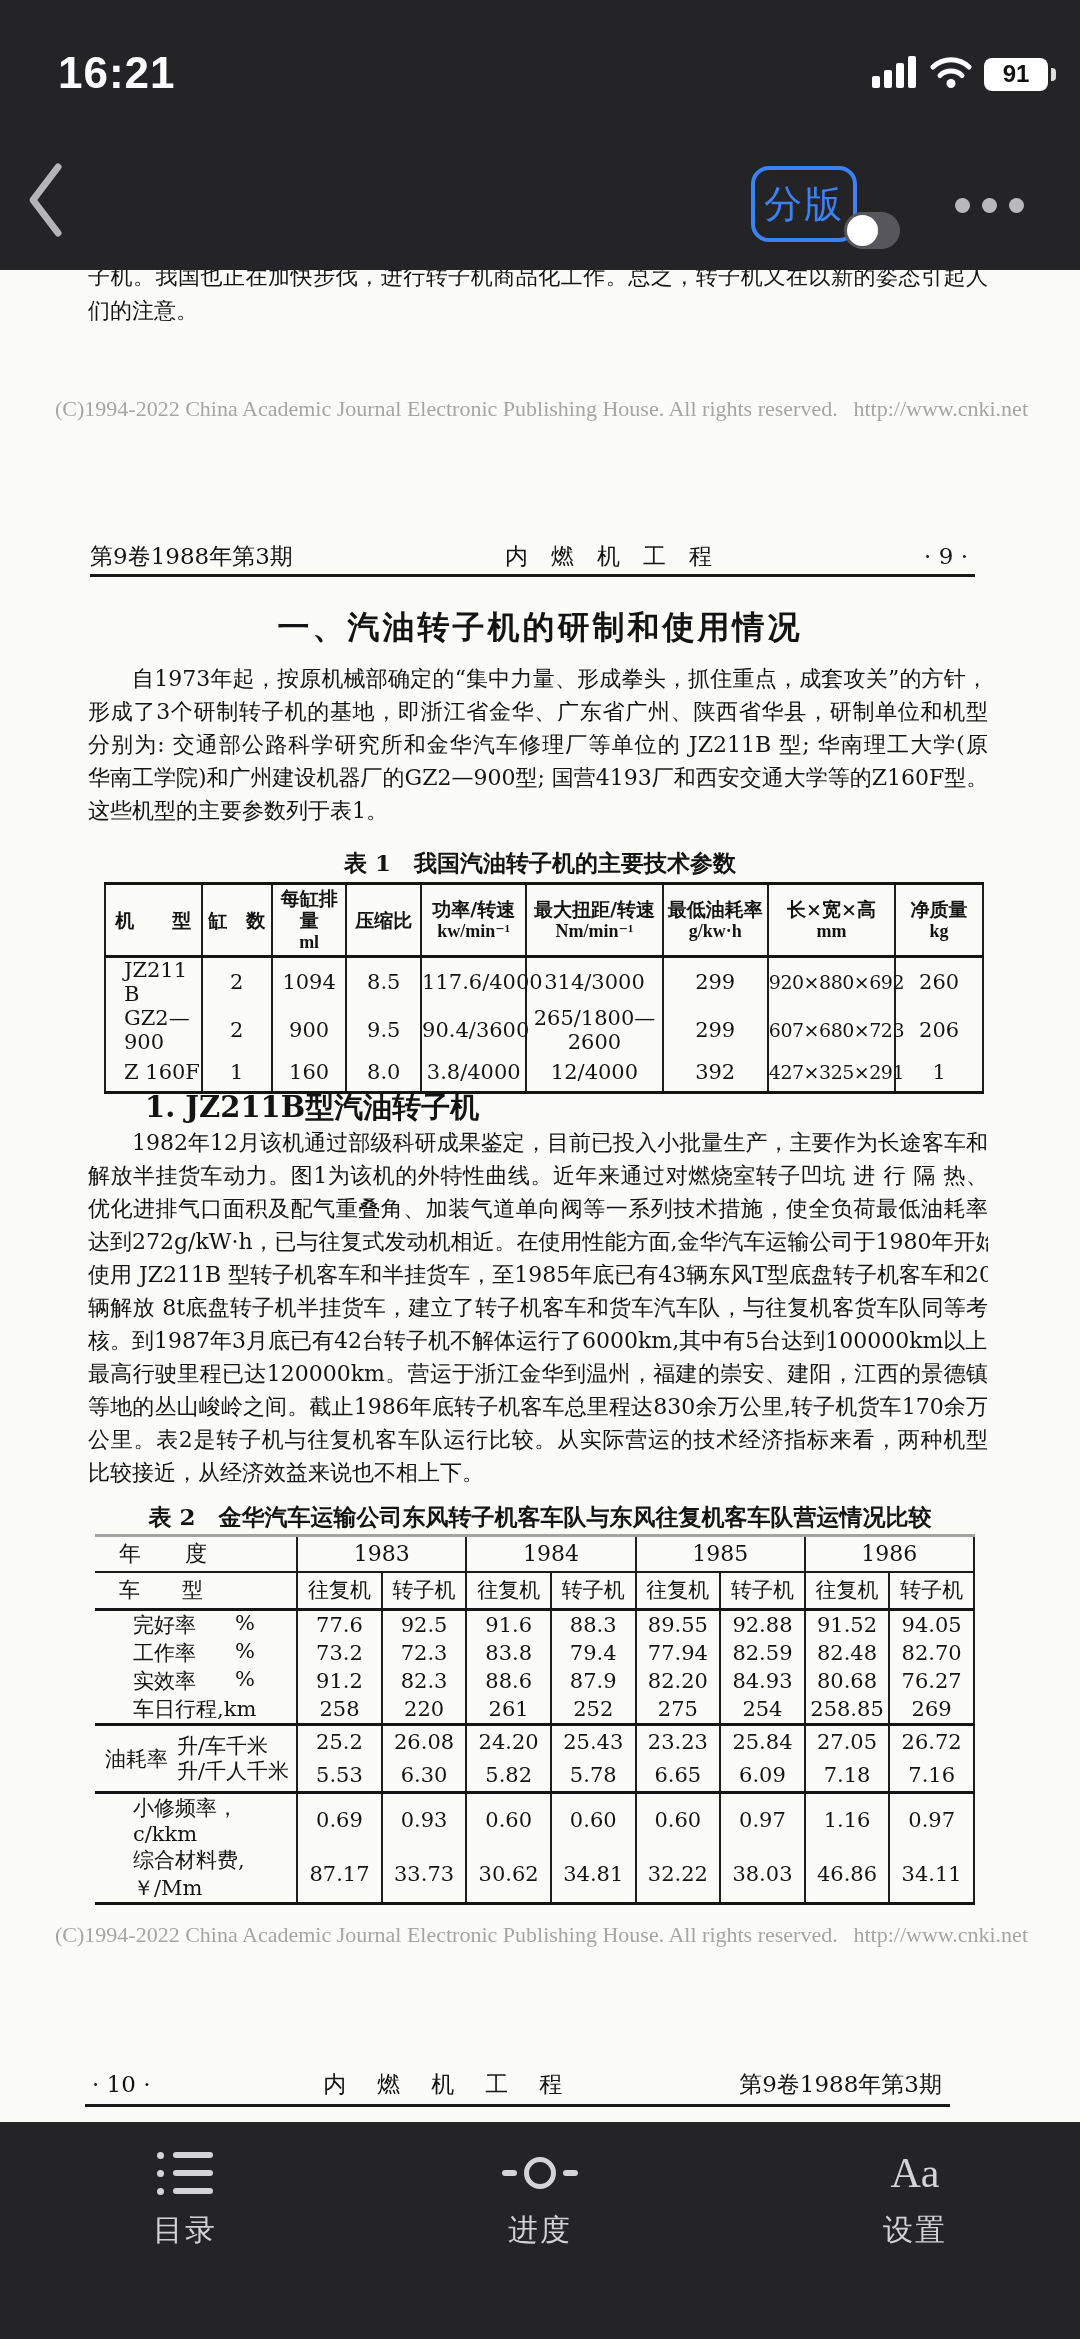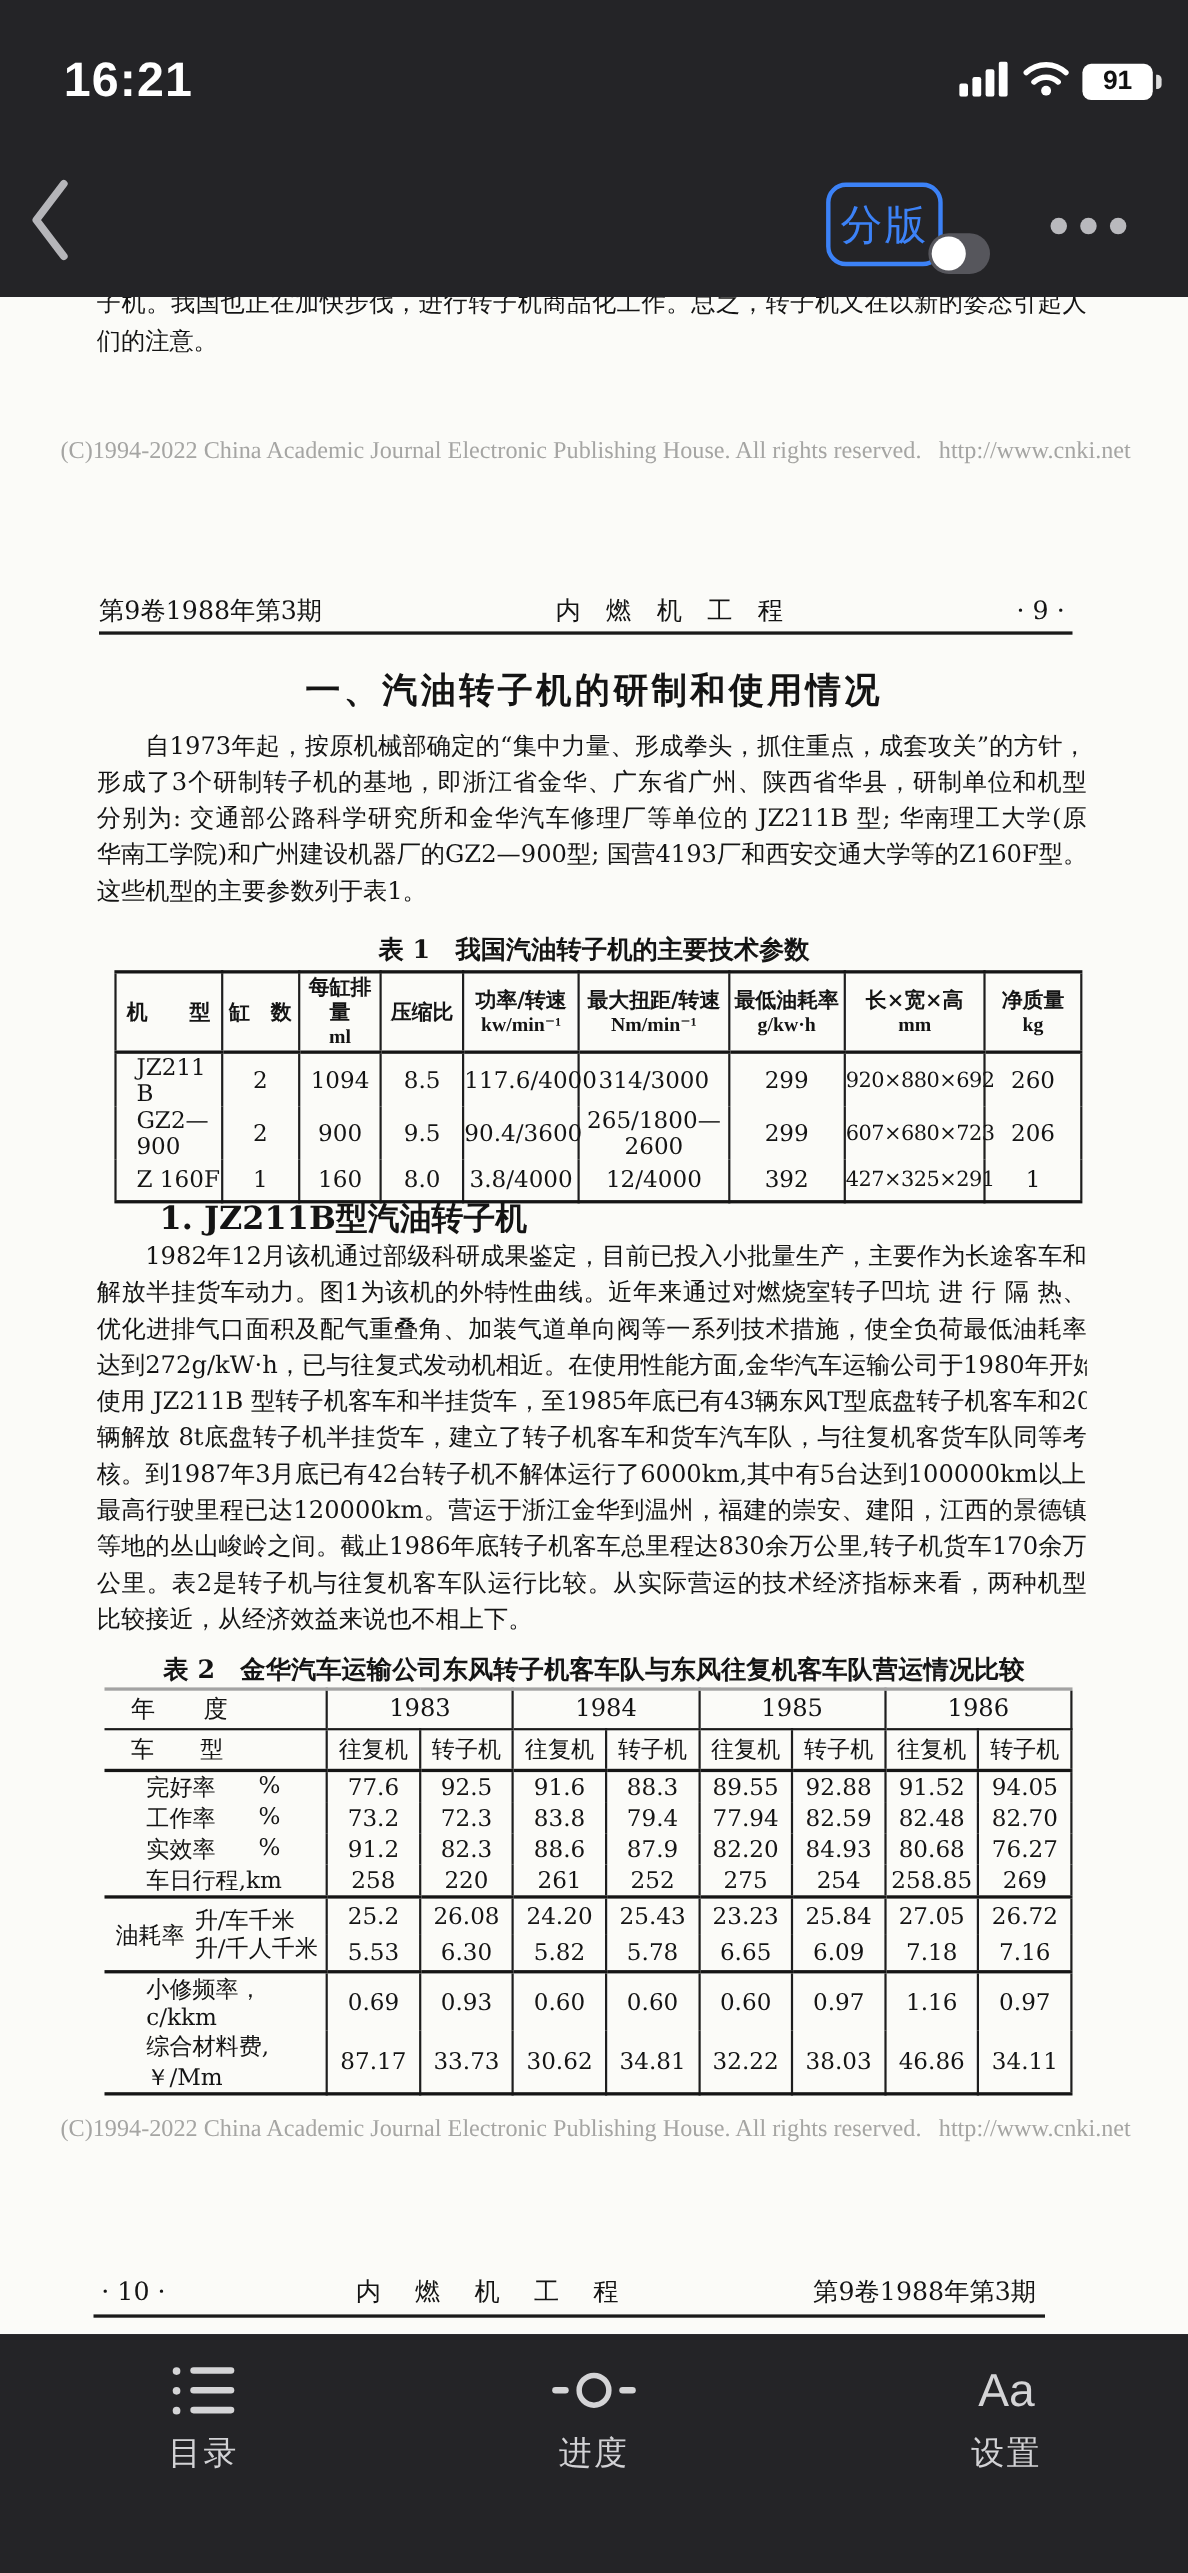--- a/index.html
+++ b/index.html
@@ -113,21 +113,21 @@
 
   .toc-icon { display:flex; flex-direction:column; gap:11px; width:56px; }
   .toc-row { display:flex; align-items:center; gap:9px; }
   .toc-dot { width:7px; height:7px; border-radius:50%; background:#d4d4d6; }
   .toc-bar { flex:1; height:6px; border-radius:3px; background:#d4d4d6; }
 
   .prog-icon { display:flex; align-items:center; gap:7px; }
   .prog-dash { width:15px; height:6px; border-radius:3px; background:#d4d4d6; }
   .prog-circ { width:32px; height:32px; border:5px solid #d4d4d6; border-radius:50%; }
 
-  .aa-icon { color:#d4d4d6; font-size:42px; font-family:Liberation Sans, sans-serif; }
+  .aa-icon { color:#d4d4d6; font-size:42px; font-family:Liberation Serif, serif; }
 </style>
 </head>
 <body>
 
 <div class="statusbar">
   <span class="sb-time">16:21</span>
   <div class="sb-right">
     <span>
       <svg width="46" height="32" viewBox="0 0 46 32">
         <rect x="0" y="20" width="8" height="12" rx="2" fill="#fff"></rect>

